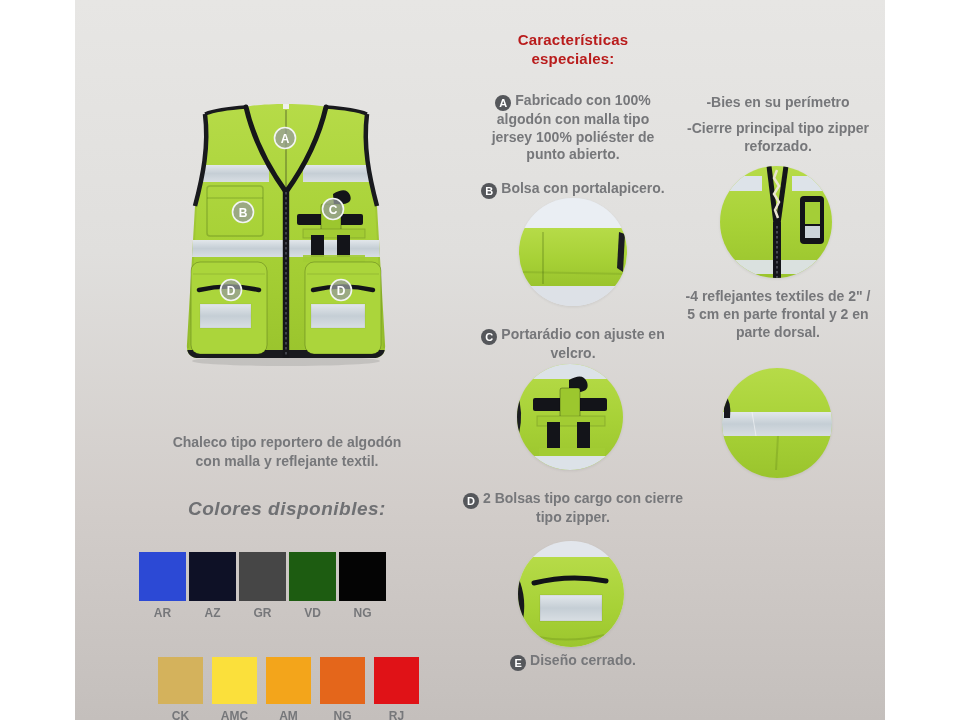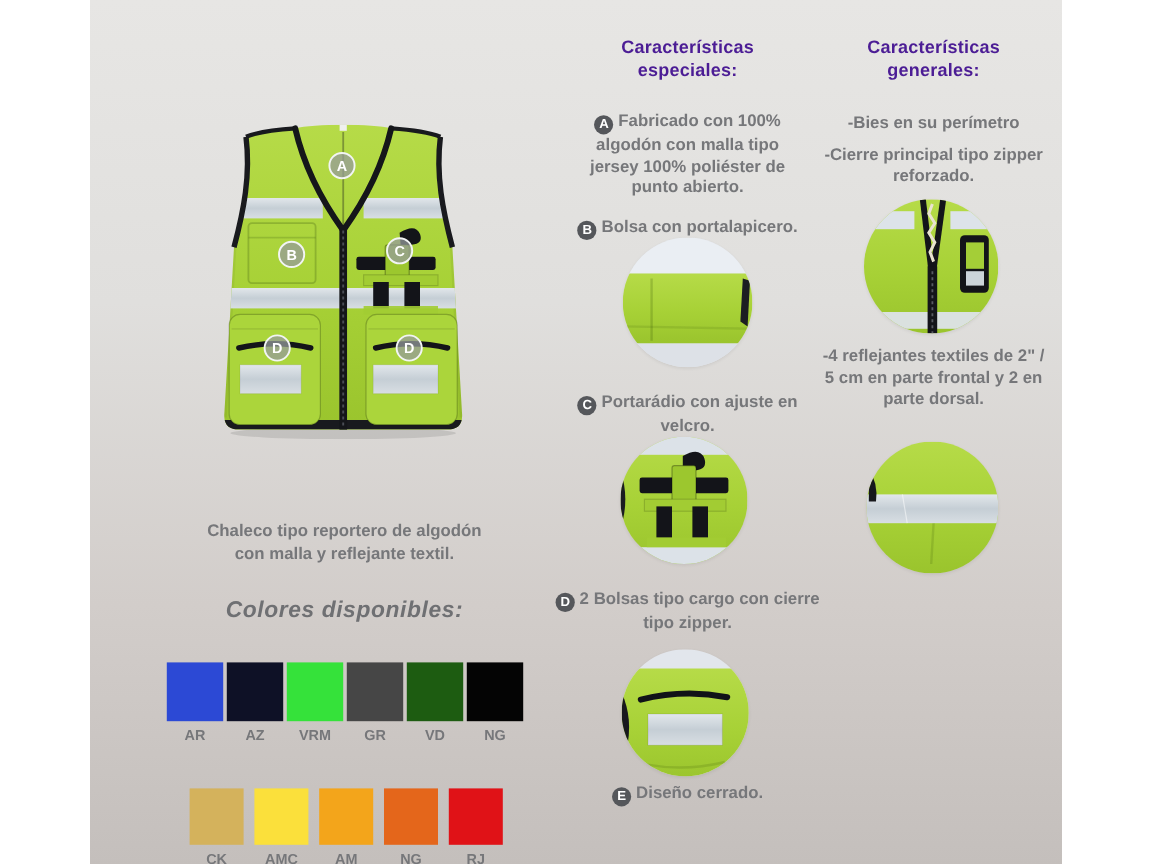--- a/index.html
+++ b/index.html
@@ -3,21 +3,21 @@
 <meta charset="utf-8">
 <style>
   html,body{margin:0;padding:0;}
   body{width:960px;height:720px;position:relative;overflow:hidden;background:#ffffff;
        font-family:"Liberation Sans", sans-serif;}
   .stage{position:absolute;left:0;top:0;width:960px;height:720px;}
   .slide{position:absolute;left:75px;top:0;width:810px;height:720px;
          background:linear-gradient(180deg,#e7e6e4 0%,#e0dfdd 35%,#d2cdca 70%,#c4bfbc 100%);}
   .abs{position:absolute;}
   .txt{font-weight:bold;color:#76777a;}
-  .col-title{font-size:15px;line-height:19px;text-align:center;letter-spacing:.2px;color:#4c1d95;}
+  .col-title{font-size:15px;line-height:19px;text-align:center;letter-spacing:.2px;color:#b91c1c;}
   .feat{font-size:14px;line-height:17.5px;text-align:center;margin:0;}
   .bullet{font-size:14px;line-height:18px;text-align:center;margin:0;}
   .badge{display:inline-block;width:16px;height:16px;border-radius:50%;background:#55575b;
          color:#ffffff;font-size:11px;line-height:16px;text-align:center;font-weight:bold;
          margin-right:4px;vertical-align:-2px;}
   .caption{font-size:14px;line-height:19px;text-align:center;margin-top:20px;}
   .colors-title{font-size:19px;letter-spacing:.5px;text-align:center;color:#6f7073;}
   .photo{border-radius:50%;overflow:hidden;box-shadow:0 1px 3px rgba(0,0,0,0.08);}
   .photo svg{display:block;}
   .chip-row{display:flex;}
@@ -135,24 +135,20 @@
   <div class="abs chip-row row1" style="left:139px;top:552px;">
     <div class="swatch">
       <span class="chip" style="background-color: rgb(44, 73, 213);"></span>
       <span class="chip-label">AR</span>
     </div>
     <div class="swatch">
       <span class="chip" style="background-color: rgb(14, 17, 38);"></span>
       <span class="chip-label">AZ</span>
     </div>
     <div class="swatch">
-      <span class="chip" style="background-color: rgb(53, 226, 58);"></span>
-      <span class="chip-label">VRM</span>
-    </div>
-    <div class="swatch">
       <span class="chip" style="background-color: rgb(70, 70, 70);"></span>
       <span class="chip-label">GR</span>
     </div>
     <div class="swatch">
       <span class="chip" style="background-color: rgb(29, 92, 17);"></span>
       <span class="chip-label">VD</span>
     </div>
     <div class="swatch">
       <span class="chip" style="background-color: rgb(4, 4, 4);"></span>
       <span class="chip-label">NG</span>
@@ -226,21 +222,20 @@
       <rect x="-6" y="16" width="118" height="96" rx="12" fill="url(#vgrad)"></rect>
       <path d="M 16 42 Q 52 33 88 40" stroke="#111318" stroke-width="5" fill="none" stroke-linecap="round"></path>
       <rect x="22" y="54" width="62" height="26" fill="url(#sgrad)" stroke="rgba(0,0,0,0.08)"></rect>
       <path d="M 0 36 Q 10 58 4 84 L 0 84 Z" fill="#17181d"></path>
       <path d="M 20 96 Q 53 102 86 94" stroke="rgba(40,70,0,0.15)" stroke-width="2" fill="none"></path>
     </svg>
   </div>
 
   <p class="abs txt feat" style="left:458px;top:652px;width:230px;"><span class="badge">E</span><span>Diseño cerrado.</span></p>
 
-  <div class="abs txt col-title" style="left:698px;top:30px;width:160px;">Características generales:</div>
 
   <p class="abs txt bullet" style="left:683px;top:93px;width:190px;">-Bies en su perímetro</p>
 
   <p class="abs txt bullet" style="left:683px;top:119px;width:190px;">-Cierre principal tipo zipper reforzado.</p>
 
   <div class="abs photo" style="left:720px;top:166px;width:112px;height:112px;">
     <svg viewBox="0 0 112 112" width="112" height="112">
       <rect width="112" height="112" fill="url(#vgrad)"></rect>
       <rect y="10" width="42" height="15" fill="#dde3e9"></rect>
       <rect x="72" y="10" width="40" height="15" fill="#dde3e9"></rect>

